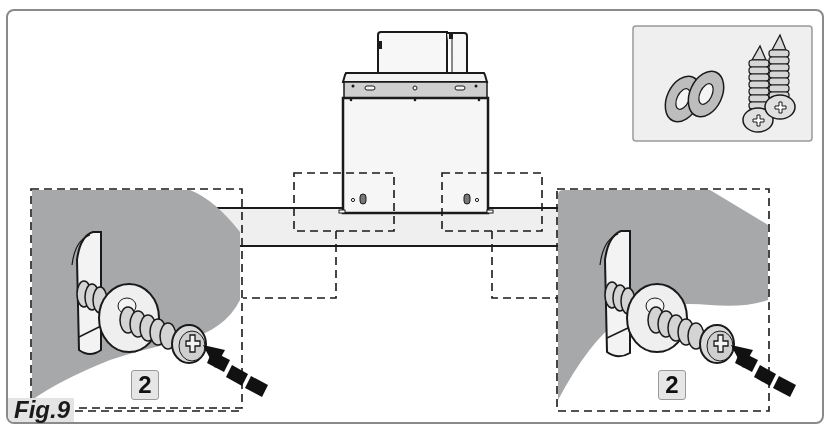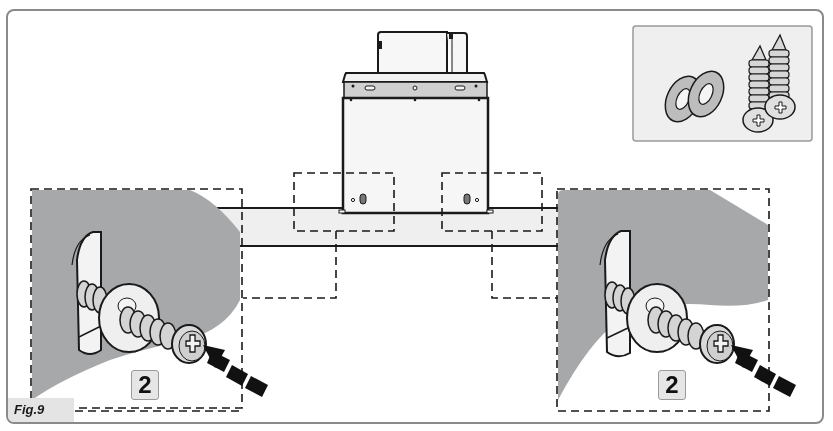--- a/index.html
+++ b/index.html
@@ -1,19 +1,19 @@
 <!DOCTYPE html>
 <html><head>
 <meta charset="utf-8">
 <style>
   html,body{margin:0;padding:0;background:#ffffff;}
   body{width:833px;height:431px;position:relative;overflow:hidden;font-family:"Liberation Sans",sans-serif;}
   #stage{position:absolute;left:0;top:0;width:833px;height:431px;}
   .frame{position:absolute;left:6px;top:9px;width:818px;height:415px;border:2px solid #8a8a8a;border-radius:8px;box-sizing:border-box;}
-  .fig-label{position:absolute;left:8px;top:398px;width:66px;height:24px;background:#e4e4e4;border-bottom-left-radius:6px;font-weight:bold;font-style:italic;font-size:13px;line-height:24px;color:#1a1a1a;padding-left:6px;box-sizing:border-box;}
+  .fig-label{position:absolute;left:8px;top:398px;width:66px;height:24px;background:#e4e4e4;border-bottom-left-radius:6px;font-weight:bold;font-style:italic;font-size:24px;line-height:24px;color:#1a1a1a;padding-left:6px;box-sizing:border-box;}
   .step-badge{position:absolute;width:26px;height:28px;background:#e6e6e6;border:1px solid #9a9a9a;border-radius:3px;font-weight:bold;font-size:24px;line-height:28px;text-align:center;color:#111;}
 </style>
 </head>
 <body>
 
 <div id="stage">
 
   <div class="frame"></div>
 
   <svg width="833" height="431" viewBox="0 0 833 431" style="position:absolute;left:0;top:0">

